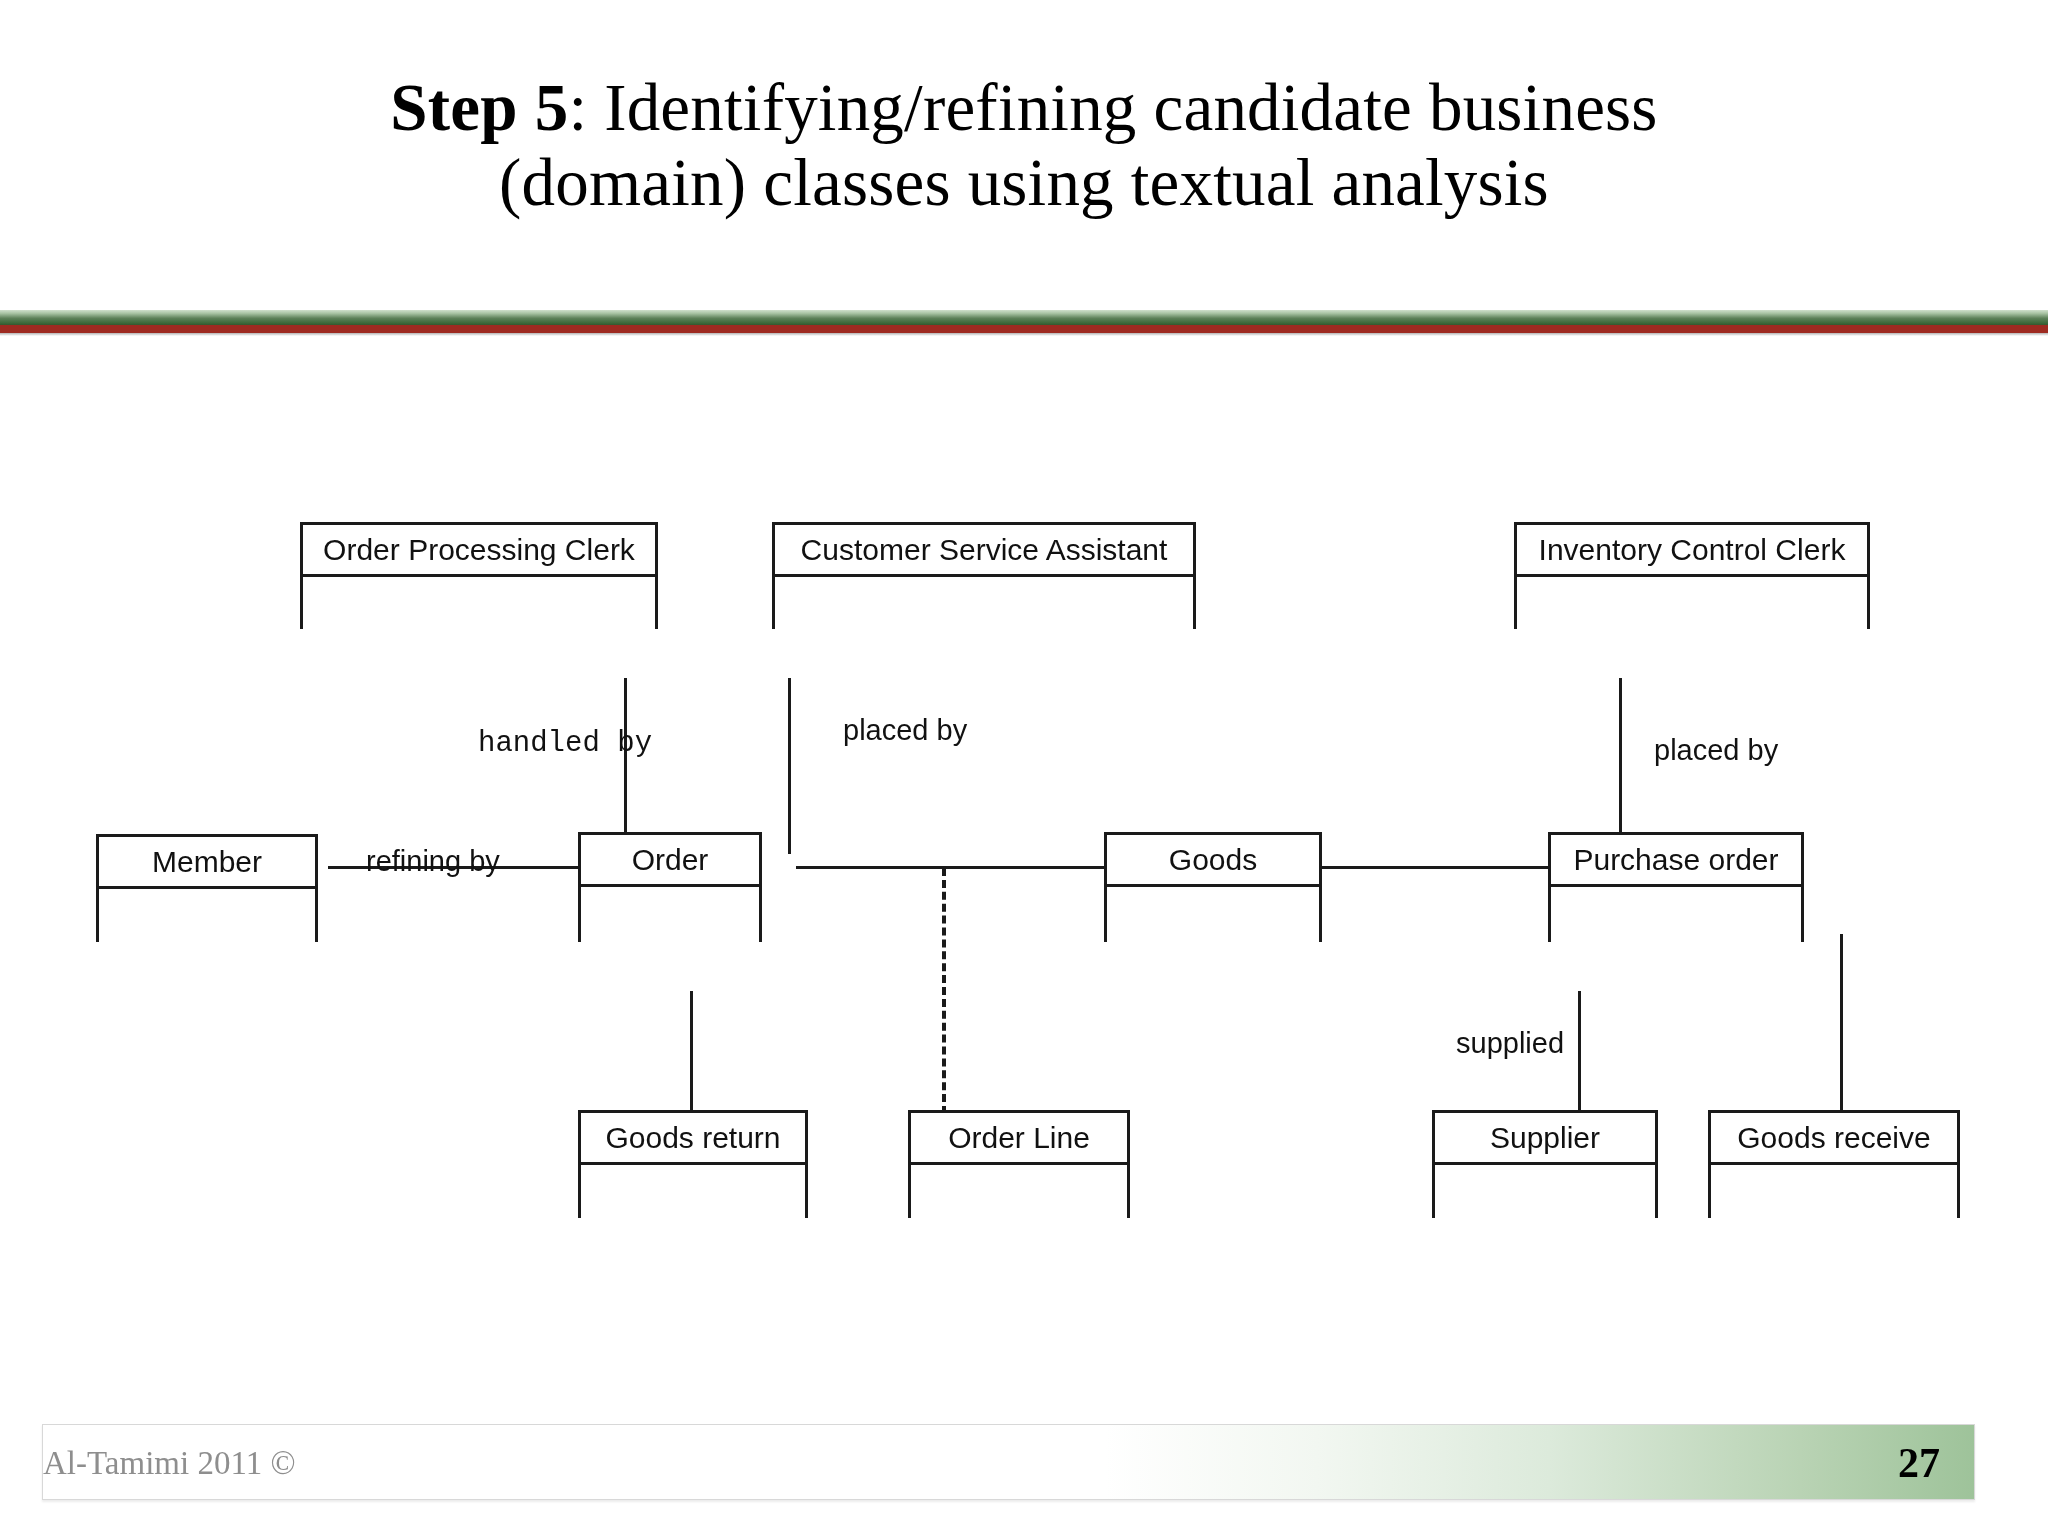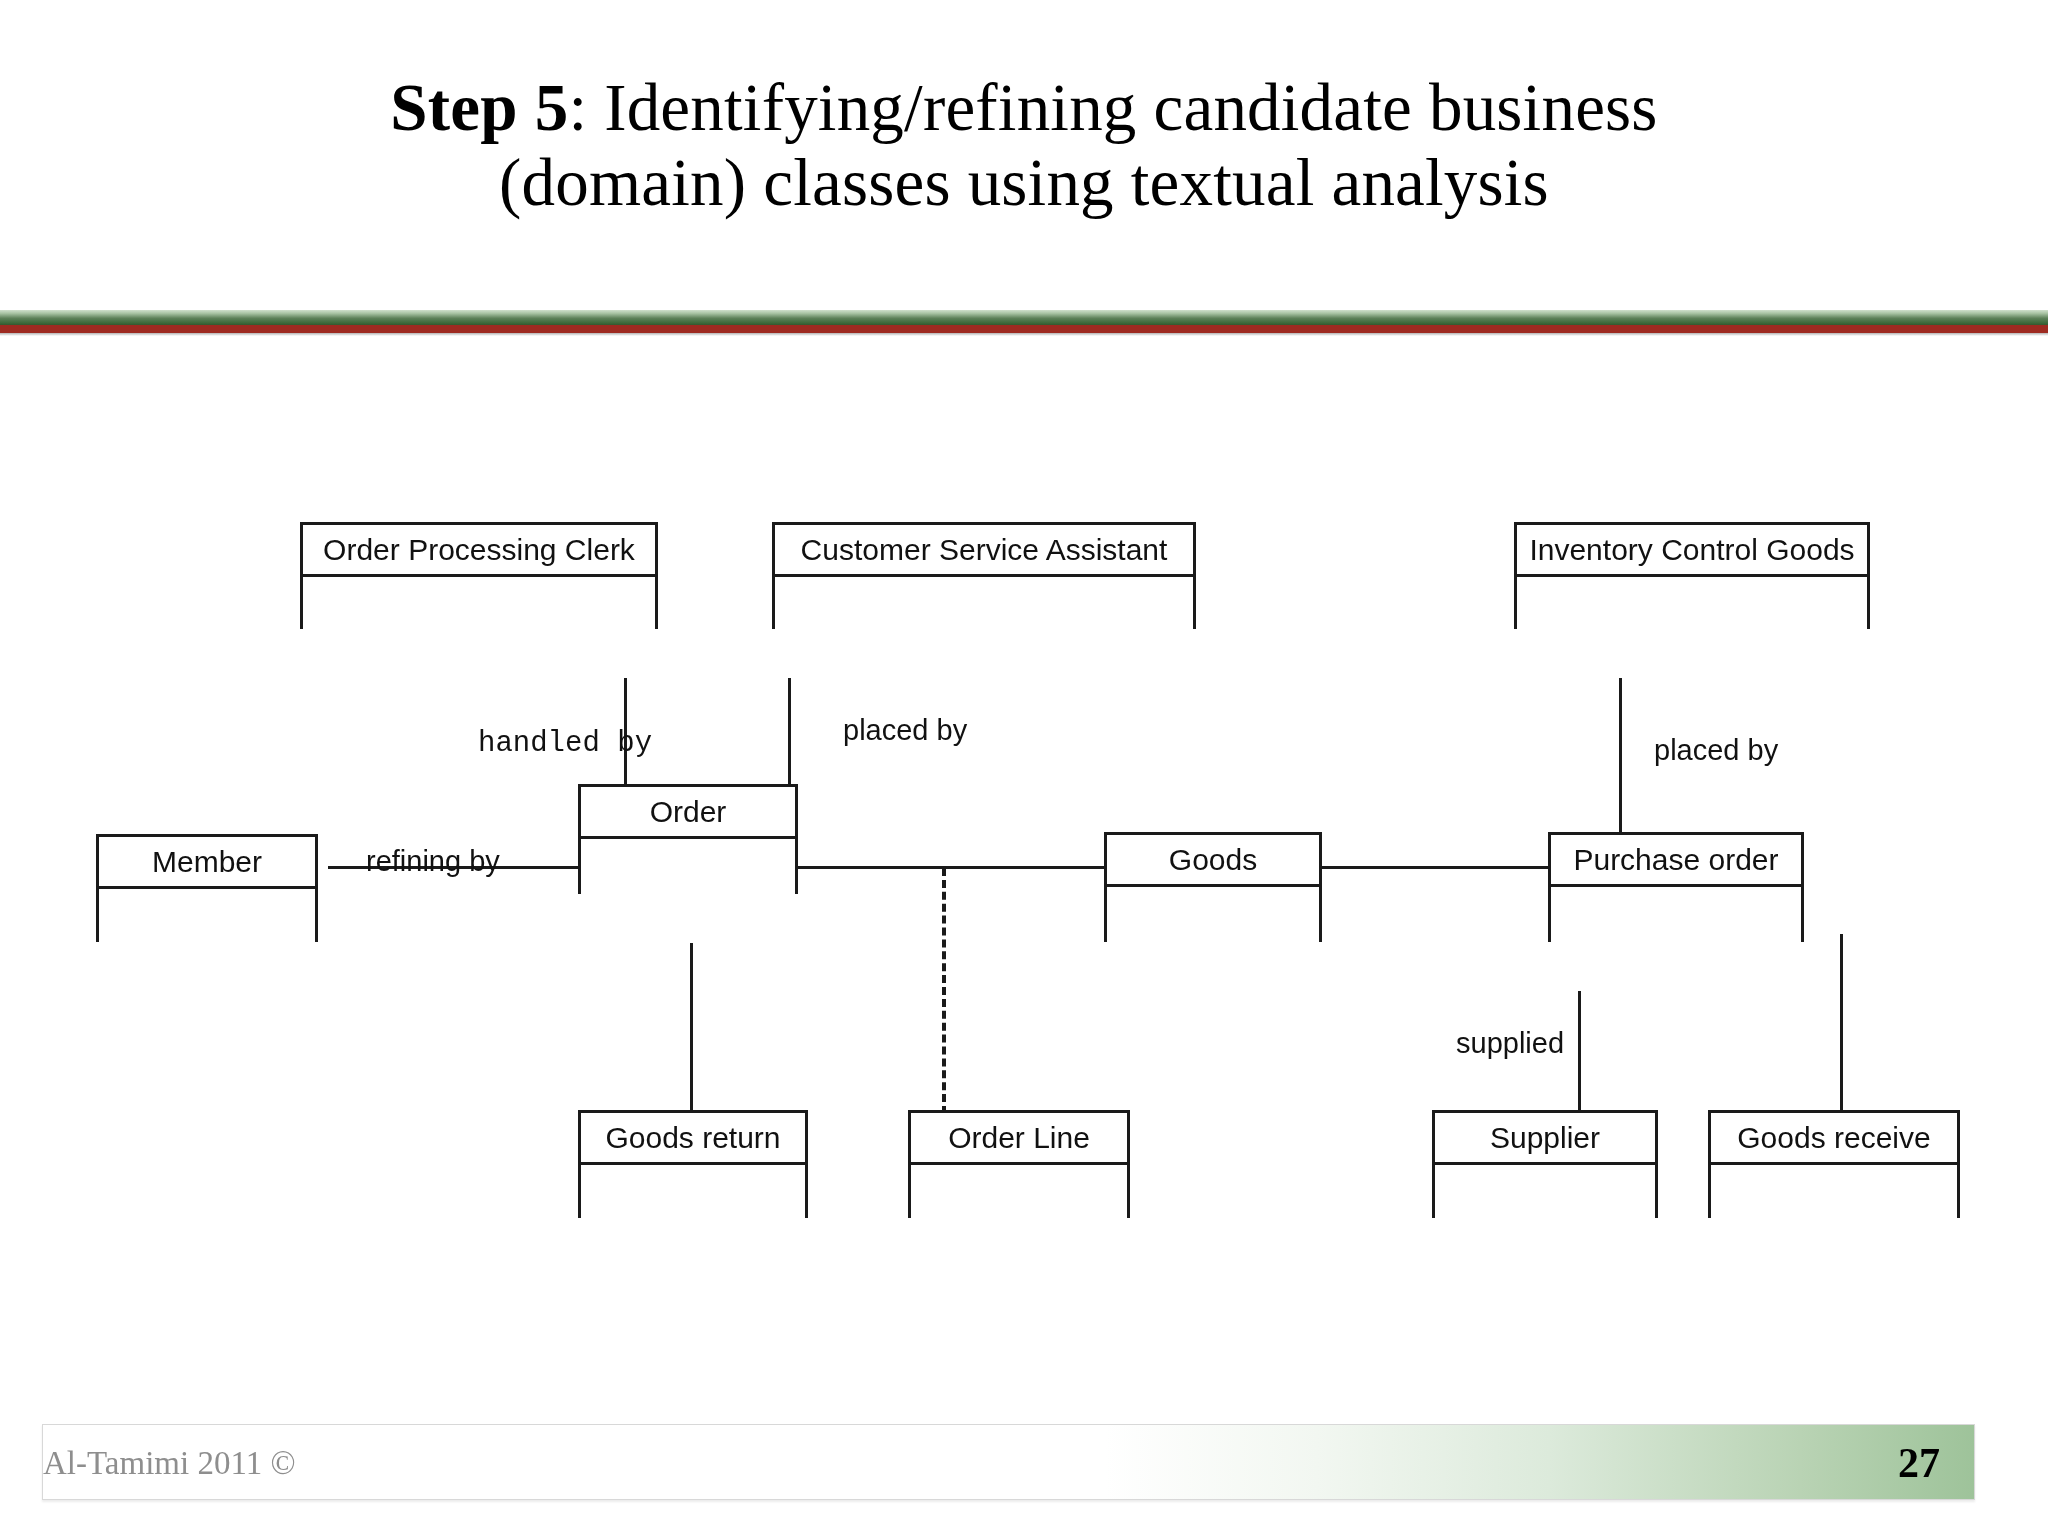--- a/index.html
+++ b/index.html
@@ -212,30 +212,30 @@
     <div class="uml-title">Order Processing Clerk</div>
     <div class="uml-attrs"></div>
   </div>
 
   <div class="uml-box" style="left:772px; top:522px; width:424px; height:107px;">
     <div class="uml-title">Customer Service Assistant</div>
     <div class="uml-attrs"></div>
   </div>
 
   <div class="uml-box" style="left:1514px; top:522px; width:356px; height:107px;">
-    <div class="uml-title">Inventory Control Goods</div>
+    <div class="uml-title">Inventory Control Clerk</div>
     <div class="uml-attrs"></div>
   </div>
 
   <div class="uml-box" style="left:96px; top:834px; width:222px; height:108px;">
     <div class="uml-title">Member</div>
     <div class="uml-attrs"></div>
   </div>
 
-  <div class="uml-box" style="left:578px; top:784px; width:220px; height:110px;">
+  <div class="uml-box" style="left:578px; top:832px; width:184px; height:110px;">
     <div class="uml-title">Order</div>
     <div class="uml-attrs"></div>
   </div>
 
   <div class="uml-box" style="left:1104px; top:832px; width:218px; height:110px;">
     <div class="uml-title">Goods</div>
     <div class="uml-attrs"></div>
   </div>
 
   <div class="uml-box" style="left:1548px; top:832px; width:256px; height:110px;">

